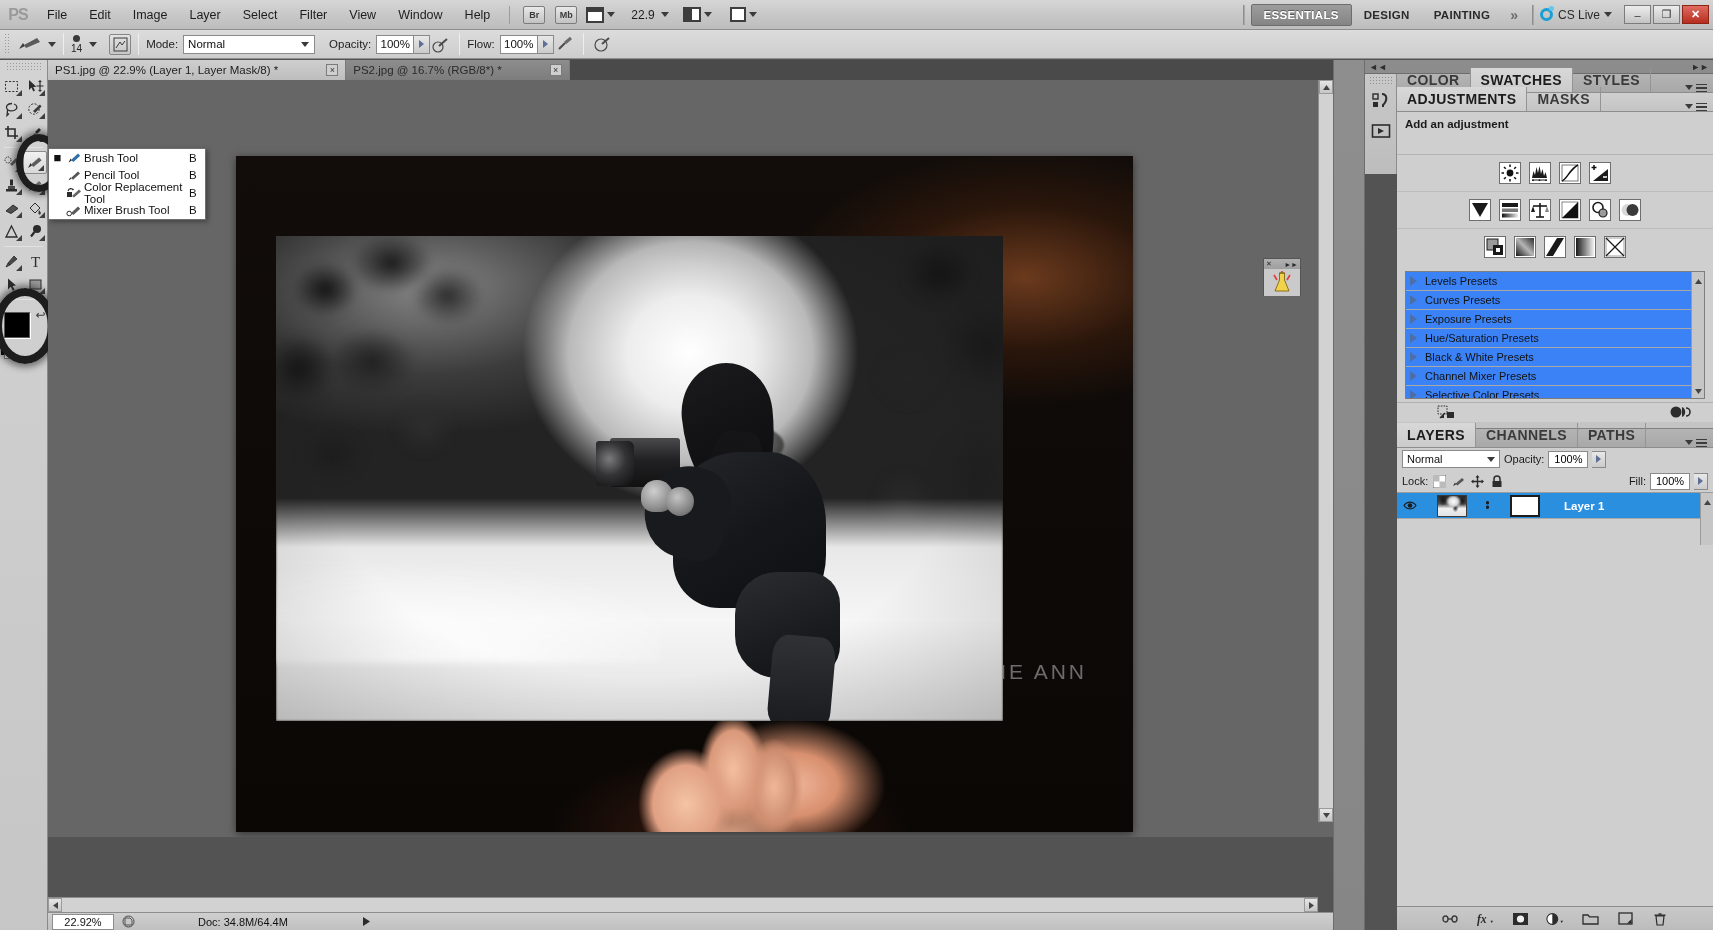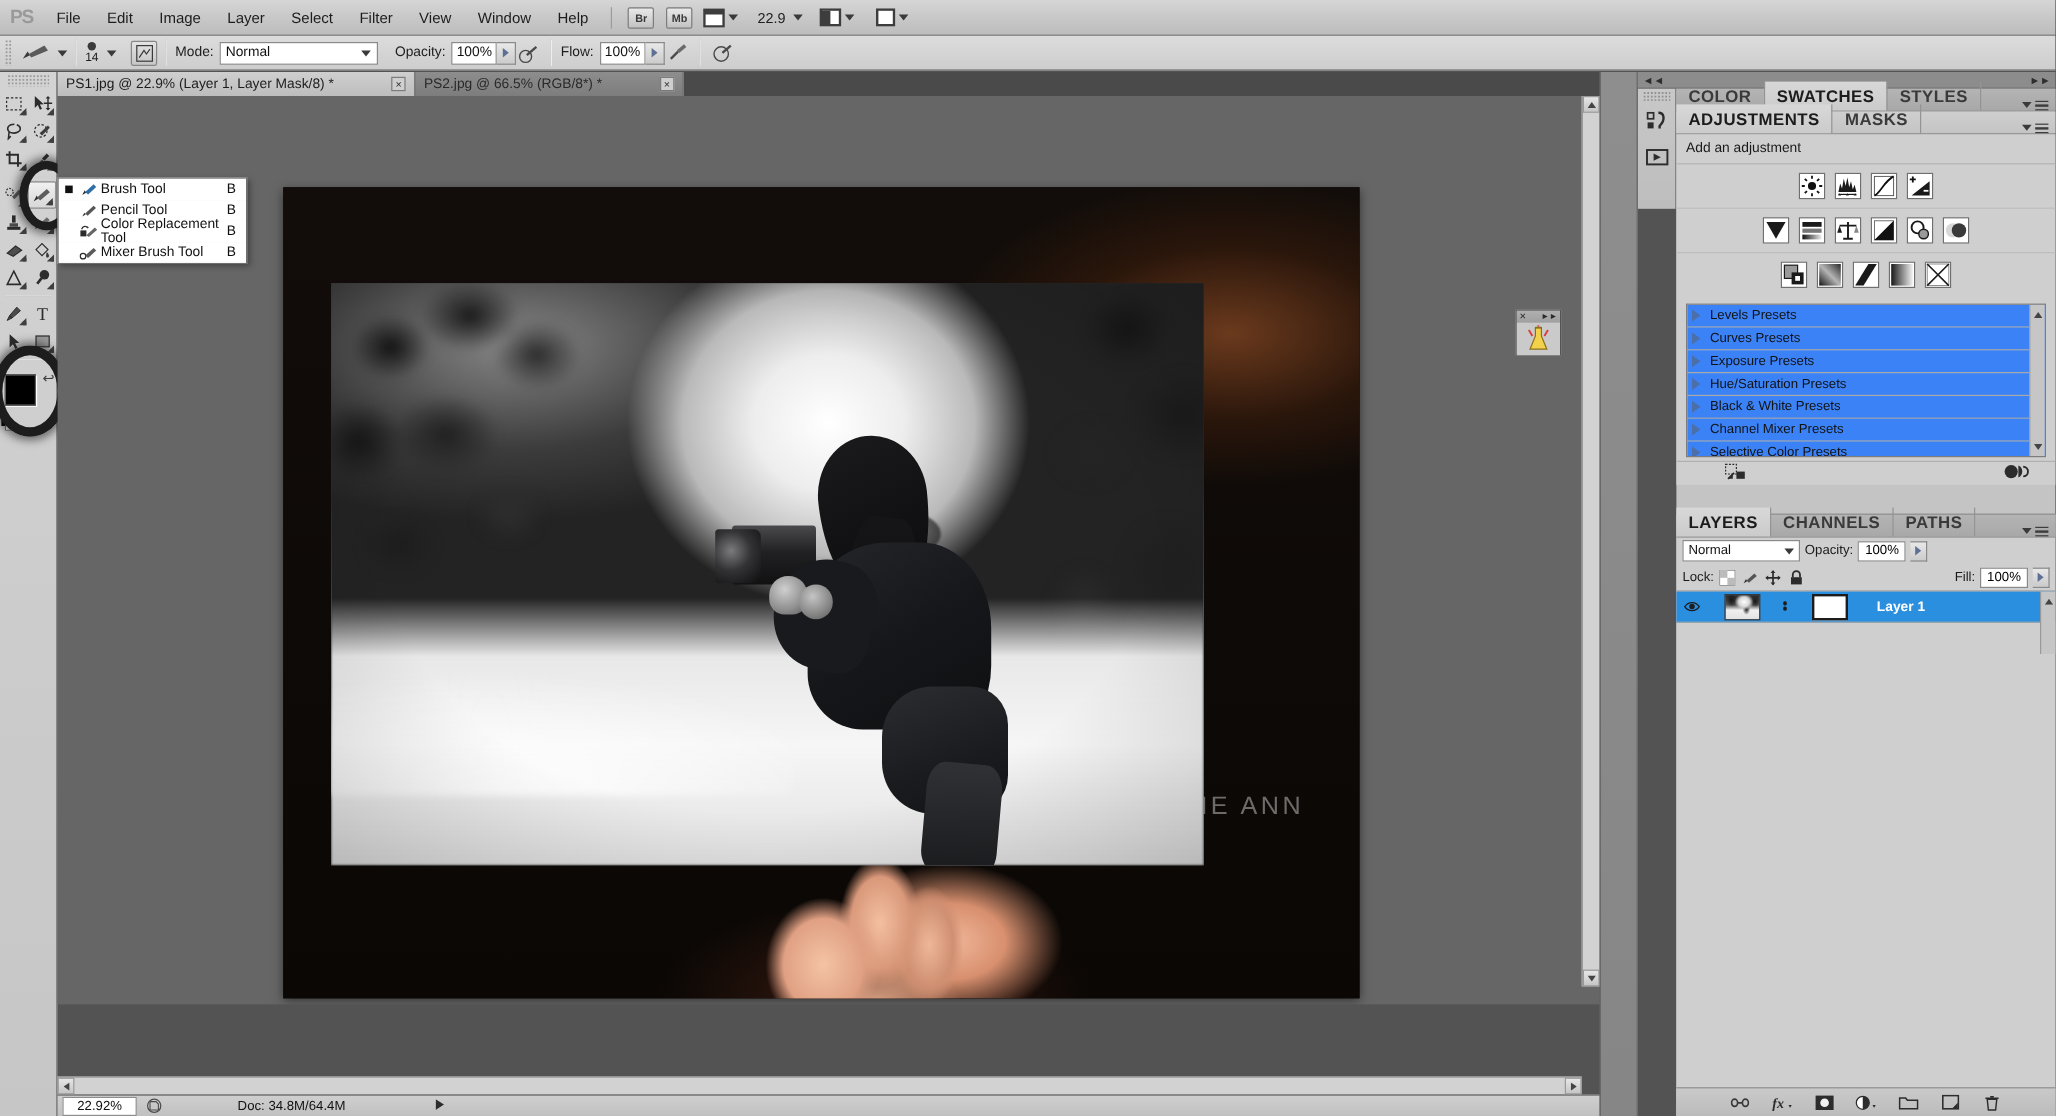--- a/index.html
+++ b/index.html
@@ -440,22 +440,22 @@
   .ptab.active {
     background: linear-gradient(to bottom,#d8d8d8,#cbcbcb); color:#1c1c1c;
   }
   .pmenu {
     margin-left:auto; padding:0 6px; display:flex; align-items:center; cursor:pointer;
   }
   .pmenu-lines { display:flex; flex-direction:column; gap:2px; }
   .pmenu-lines i { display:block; width:11px; height:1.5px; background:#3c3c3c; }
   .panel-body { background:#cfcfcf; }
   #adj-title {
-    font-size:11.5px; font-weight:normal; color:#1a1a1a;
-    padding:6px 0 6px 8px; border-bottom:1px solid #b4b4b4;
+    font-size:11.5px; font-weight:bold; color:#1a1a1a;
+    padding:6px 0 24px 8px; border-bottom:1px solid #b4b4b4;
   }
   .adj-row { display:flex; justify-content:center; gap:8px; padding:7px 0; }
   .adj-row + .adj-row { border-top:1px solid #bdbdbd; }
   .adj-btn {
     width:22px; height:22px; border:1px solid #6f6f6f; background:#fff;
     cursor:pointer; position:relative; overflow:hidden;
   }
   #preset-list {
     margin:6px 8px 0 8px; border:1px solid #7d7d7d; background:#cfcfcf;
     height:128px; overflow:hidden; position:relative;
@@ -571,20 +571,38 @@
     <div class="mb-icon-group" style="margin-left:14px">
       <div class="mb-icon-box2"></div>
       <div class="caret-dn"></div>
     </div>
 
     <div class="mb-icon-group" style="margin-left:14px">
       <div class="mb-icon-box3"></div>
       <div class="caret-dn"></div>
     </div>
 
+    <div id="ws-group">
+      <div class="ws-sep"></div>
+      <div class="ws-tab active">ESSENTIALS</div>
+      <div class="ws-tab">DESIGN</div>
+      <div class="ws-tab">PAINTING</div>
+      <div class="ws-more">»</div>
+      <div class="ws-sep"></div>
+      <div id="cslive">
+        <span class="cs-ring"></span>
+        <span>CS Live</span>
+        <span class="caret-dn" style="margin-left:4px"></span>
+      </div>
+      <div id="wincontrols">
+        <div class="wc">–</div>
+        <div class="wc">❐</div>
+        <div class="wc close">✕</div>
+      </div>
+    </div>
   </div>
 
   <div id="optionsbar">
     <div class="ob-grip"></div>
     <div class="ob-brushpreview">
       <svg width="28" height="18" viewBox="0 0 28 18">
         <path d="M3 14 L9 11 L7 8 Z" fill="#3a3a3a"></path>
         <path d="M8 10 L21 3 L24 7 L10 13 Z" fill="#5a5a5a"></path>
       </svg>
       <span class="caret-dn" style="margin-left:4px"></span>
@@ -842,21 +860,21 @@
       <span class="fly-key">B</span>
     </div>
   </div>
 
   <div id="tabbar">
     <div class="doc-tab">
       <span>PS1.jpg @ 22.9% (Layer 1, Layer Mask/8) *</span>
       <span class="tab-close">×</span>
     </div>
     <div class="doc-tab inactive">
-      <span>PS2.jpg @ 66.5% (RGB/8*) *</span>
+      <span>PS2.jpg @ 16.7% (RGB/8*) *</span>
       <span class="tab-close">×</span>
     </div>
   </div>
 
   <div id="canvasarea">
     <div id="docwin">
       <div id="bg-photo">
         <div id="hand"></div>
       </div>
       <div id="watermark">NE ANN</div>

